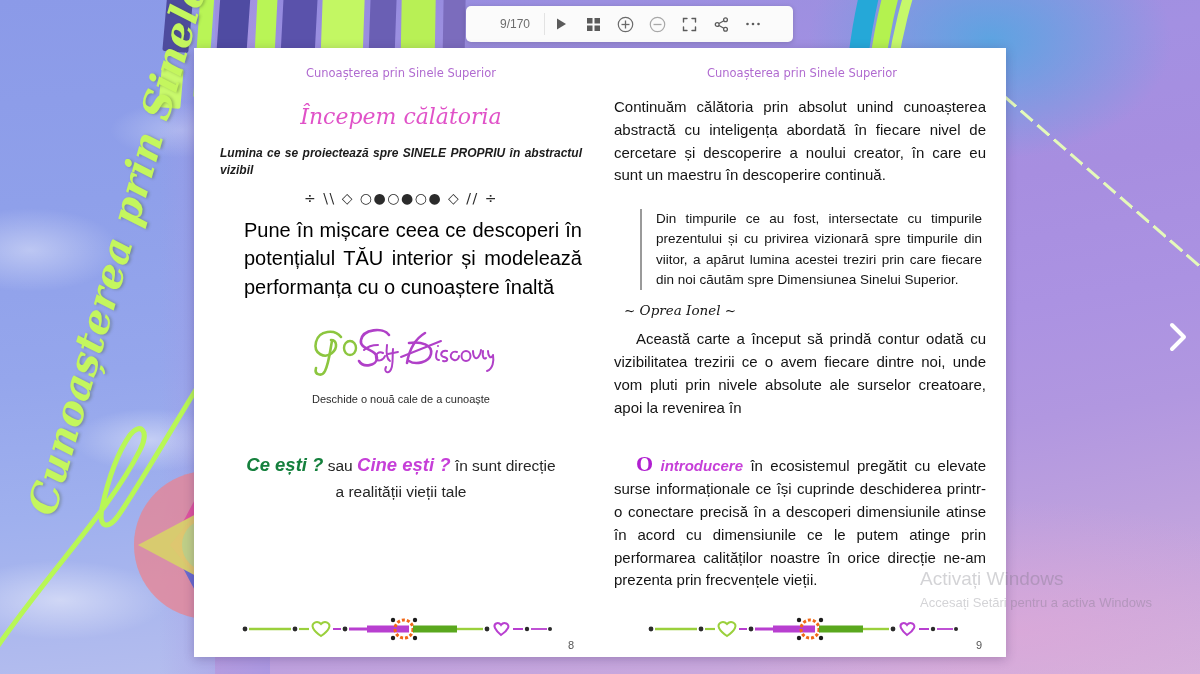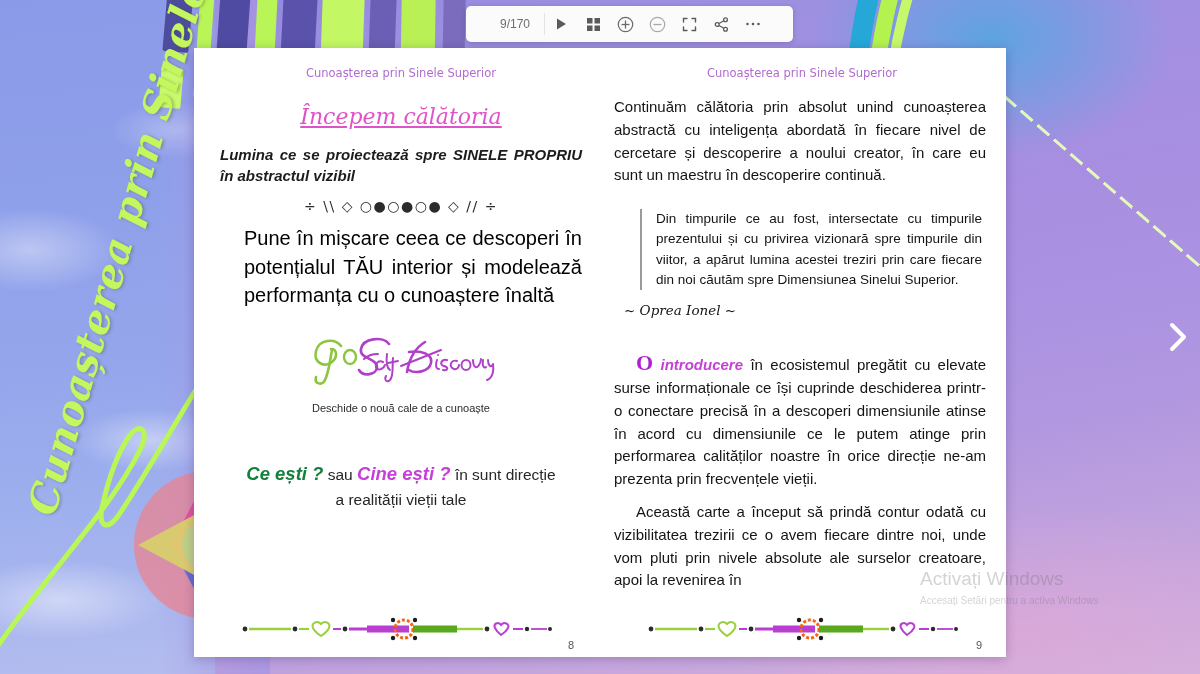--- a/index.html
+++ b/index.html
@@ -132,26 +132,26 @@
     font-size: 11.5px; color: #b06bd0;
     margin-top: 8px; margin-bottom: 4px;
   }
   .run-head-r { text-align: center; margin-right: -4px; }
 
   .chapter {
     text-align: center;
     font-family: "DejaVu Serif", serif;
     font-style: italic; font-weight: 400;
     font-size: 22px; color: #e052c8;
-    margin-top: 24px; margin-bottom: 16px; text-decoration: underline;
+    margin-top: 24px; margin-bottom: 16px;
   }
   .lede {
     font-family: "Liberation Sans", sans-serif;
     font-style: italic; font-weight: 700;
-    font-size: 15px; color: #1c1c1c;
+    font-size: 12px; color: #1c1c1c;
     text-align: justify; line-height: 1.38;
     margin: 0 2px;
   }
   .divider {
     text-align: center; font-size: 14px; color: #2b2b2b;
     margin: 12px 0 10px; letter-spacing: 1.5px;
     font-family: "DejaVu Sans", sans-serif;
   }
   .callout {
     font-family: "Liberation Sans", sans-serif;
@@ -211,21 +211,21 @@
   .pgnum-r { right: 24px; }
 
   
   .watermark {
     position: absolute; left: 920px; top: 566px;
     font-family: "Liberation Sans", sans-serif;
     color: rgba(110,110,120,.30);
     pointer-events: none; line-height: 1.35;
   }
   .wm1 { font-size: 19px; }
-  .wm2 { font-size: 10px; margin-top: 2px; }
+  .wm2 { font-size: 13px; margin-top: 2px; }
 
   
   .nav-next {
     position: absolute; left: 1165px; top: 320px;
     width: 26px; height: 34px; cursor: pointer;
   }
 </style>
 </head>
 <body>
 
@@ -425,25 +425,25 @@
 
     <div class="page page-r">
       <div class="run-head run-head-r">Cunoașterea prin Sinele Superior</div>
 
       <div class="body-p" style="margin-top:16px;">Continuăm călătoria prin absolut unind cunoașterea abstractă cu inteligența abordată în fiecare nivel de cercetare și descoperire a noului creator, în care eu sunt un maestru în descoperire continuă.</div>
 
       <div class="quote">Din timpurile ce au fost, intersectate cu timpurile prezentului și cu privirea vizionară spre timpurile din viitor, a apărut lumina acestei treziri prin care fiecare din noi căutăm spre Dimensiunea Sinelui Superior.</div>
 
       <div class="attrib">~ Oprea Ionel ~</div>
 
+      <div class="body-p indent">Această carte a  început să prindă contur odată cu vizibilitatea trezirii ce o avem fiecare dintre noi, unde vom pluti prin nivele absolute ale surselor creatoare, apoi la revenirea în</div>
+
       <div class="body-p sec-start indent">
         <span class="dropcap">O</span><span class="sec-em"> introducere</span><span> în ecosistemul pregătit cu elevate surse informaționale ce își cuprinde deschiderea printr-o conectare precisă în a descoperi dimensiunile atinse în acord cu dimensiunile ce le putem atinge prin performarea calităților noastre în orice direcție ne-am prezenta prin frecvențele vieții.</span>
       </div>
-
-      <div class="body-p indent">Această carte a  început să prindă contur odată cu vizibilitatea trezirii ce o avem fiecare dintre noi, unde vom pluti prin nivele absolute ale surselor creatoare, apoi la revenirea în</div>
 
       <div class="ornament">
         <svg class="orn-svg" width="320" height="24" viewBox="0 0 320 24">
           <circle cx="8" cy="12" r="2.4" fill="#2b2b2b"></circle>
           <line x1="12" y1="12" x2="54" y2="12" stroke="#9ad03c" stroke-width="2.4"></line>
           <circle cx="58" cy="12" r="2.4" fill="#2b2b2b"></circle>
           <line x1="62" y1="12" x2="72" y2="12" stroke="#9ad03c" stroke-width="2.2"></line>
           <path d="M84 7 C80 3, 74 6, 76 11 C78 15, 84 19, 84 19 C84 19, 90 15, 92 11 C94 6, 88 3, 84 7 Z" fill="none" stroke="#9ad03c" stroke-width="2"></path>
           <line x1="96" y1="12" x2="104" y2="12" stroke="#b83fd0" stroke-width="2"></line>
           <circle cx="108" cy="12" r="2.4" fill="#2b2b2b"></circle>

